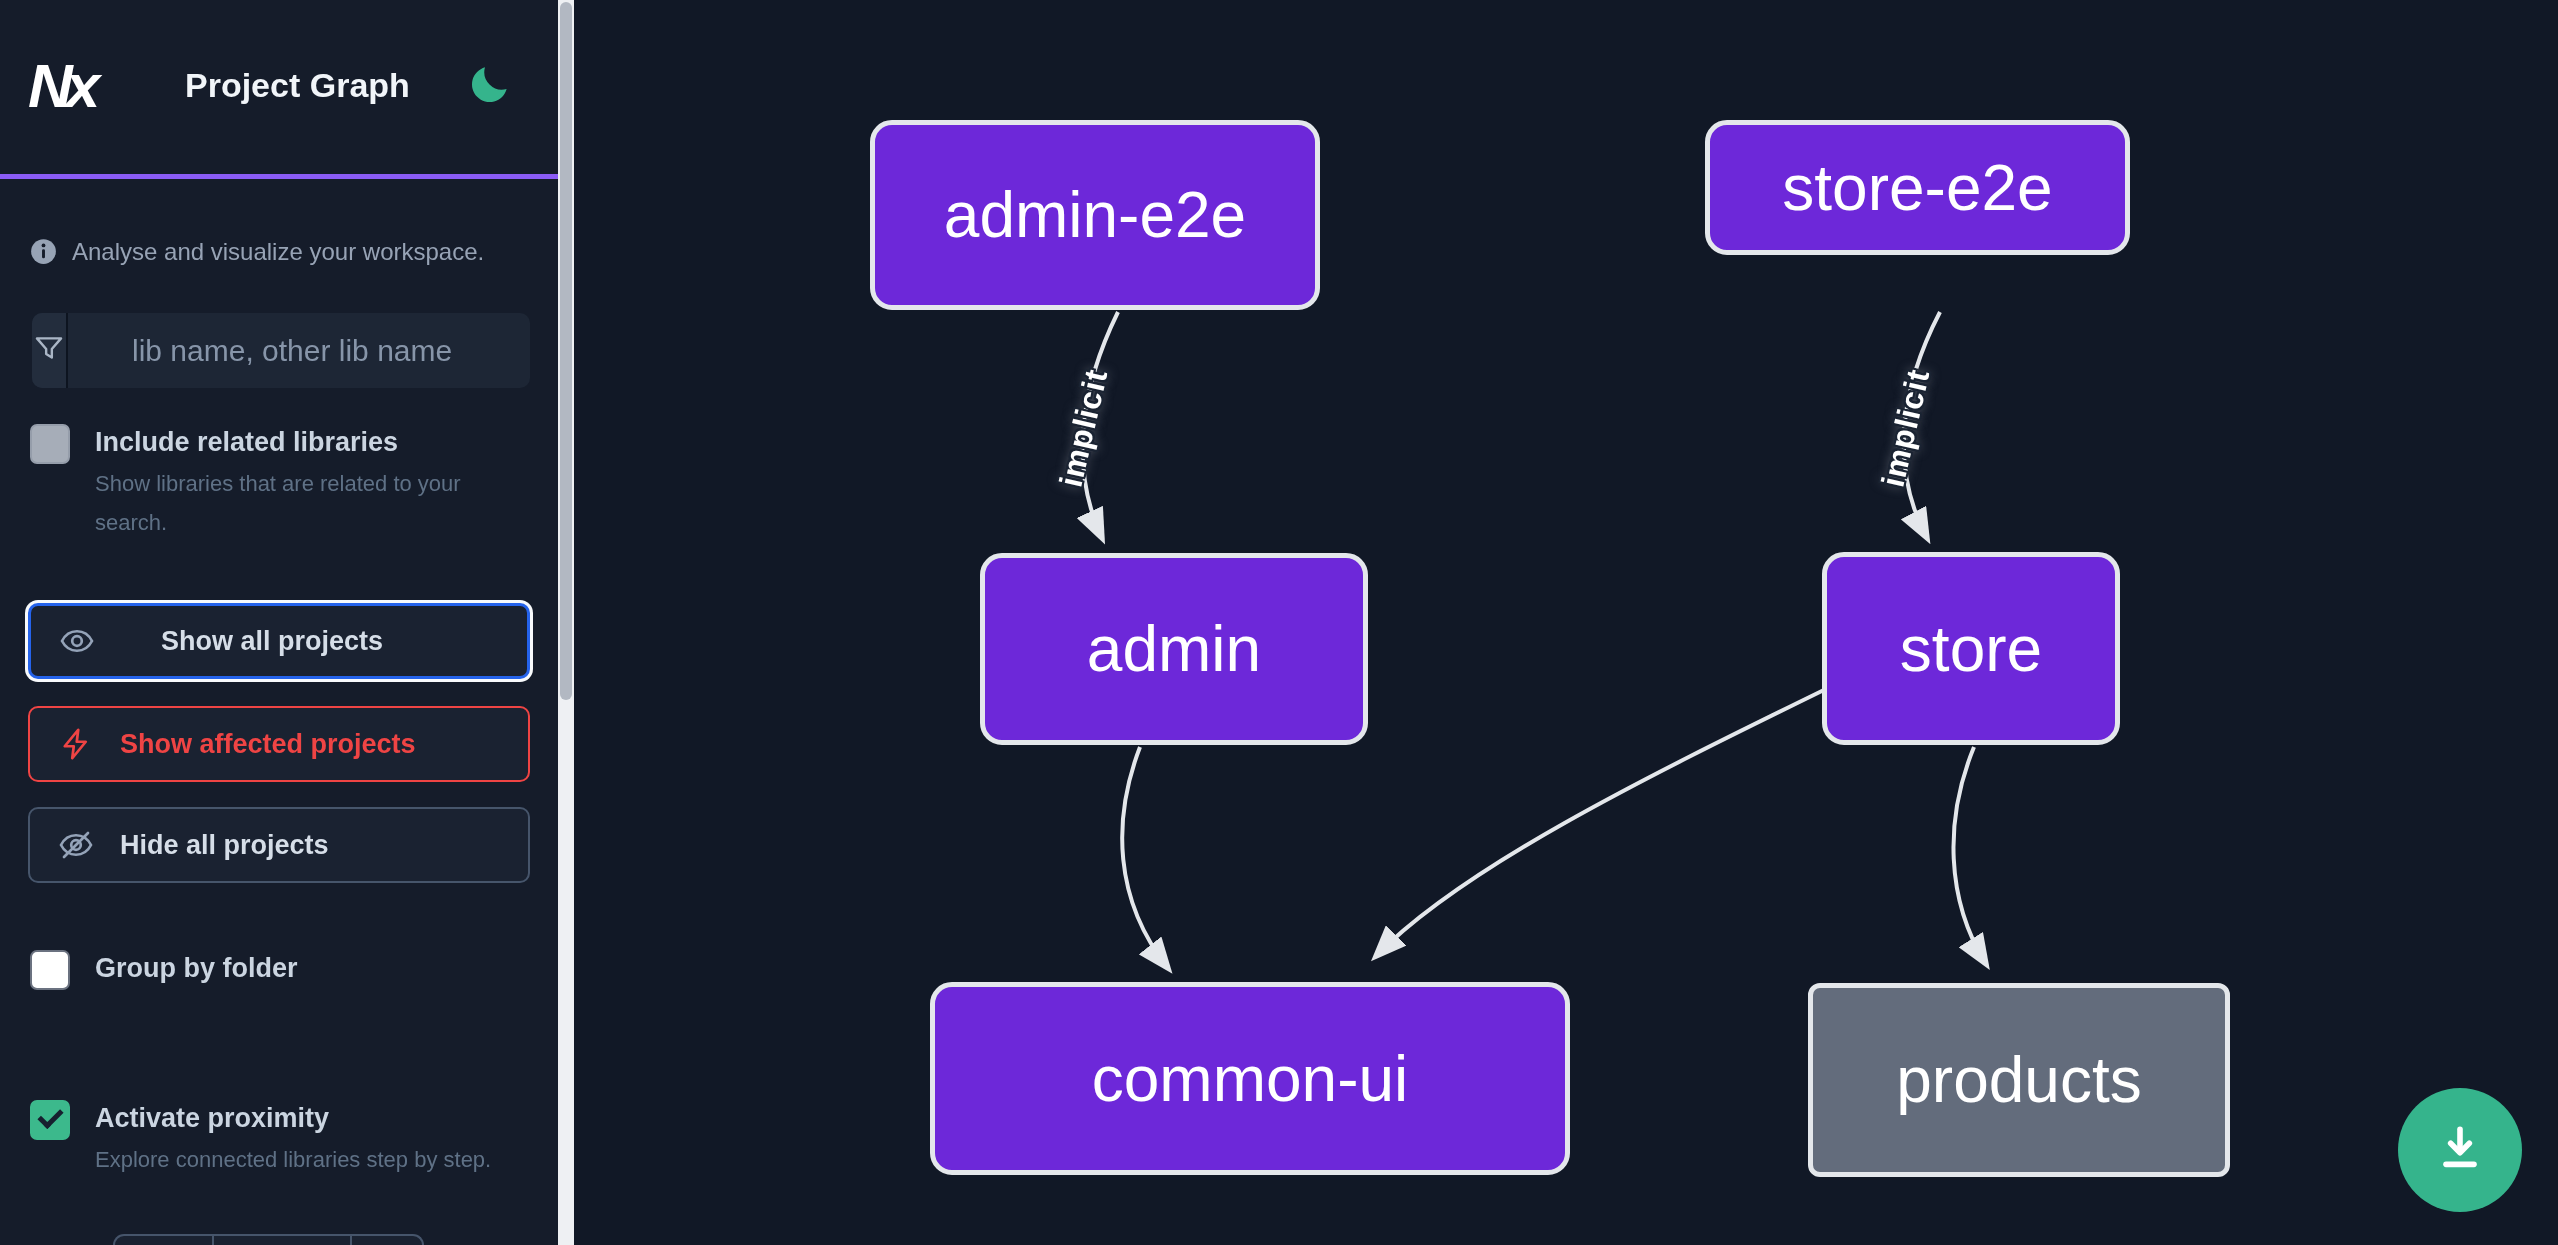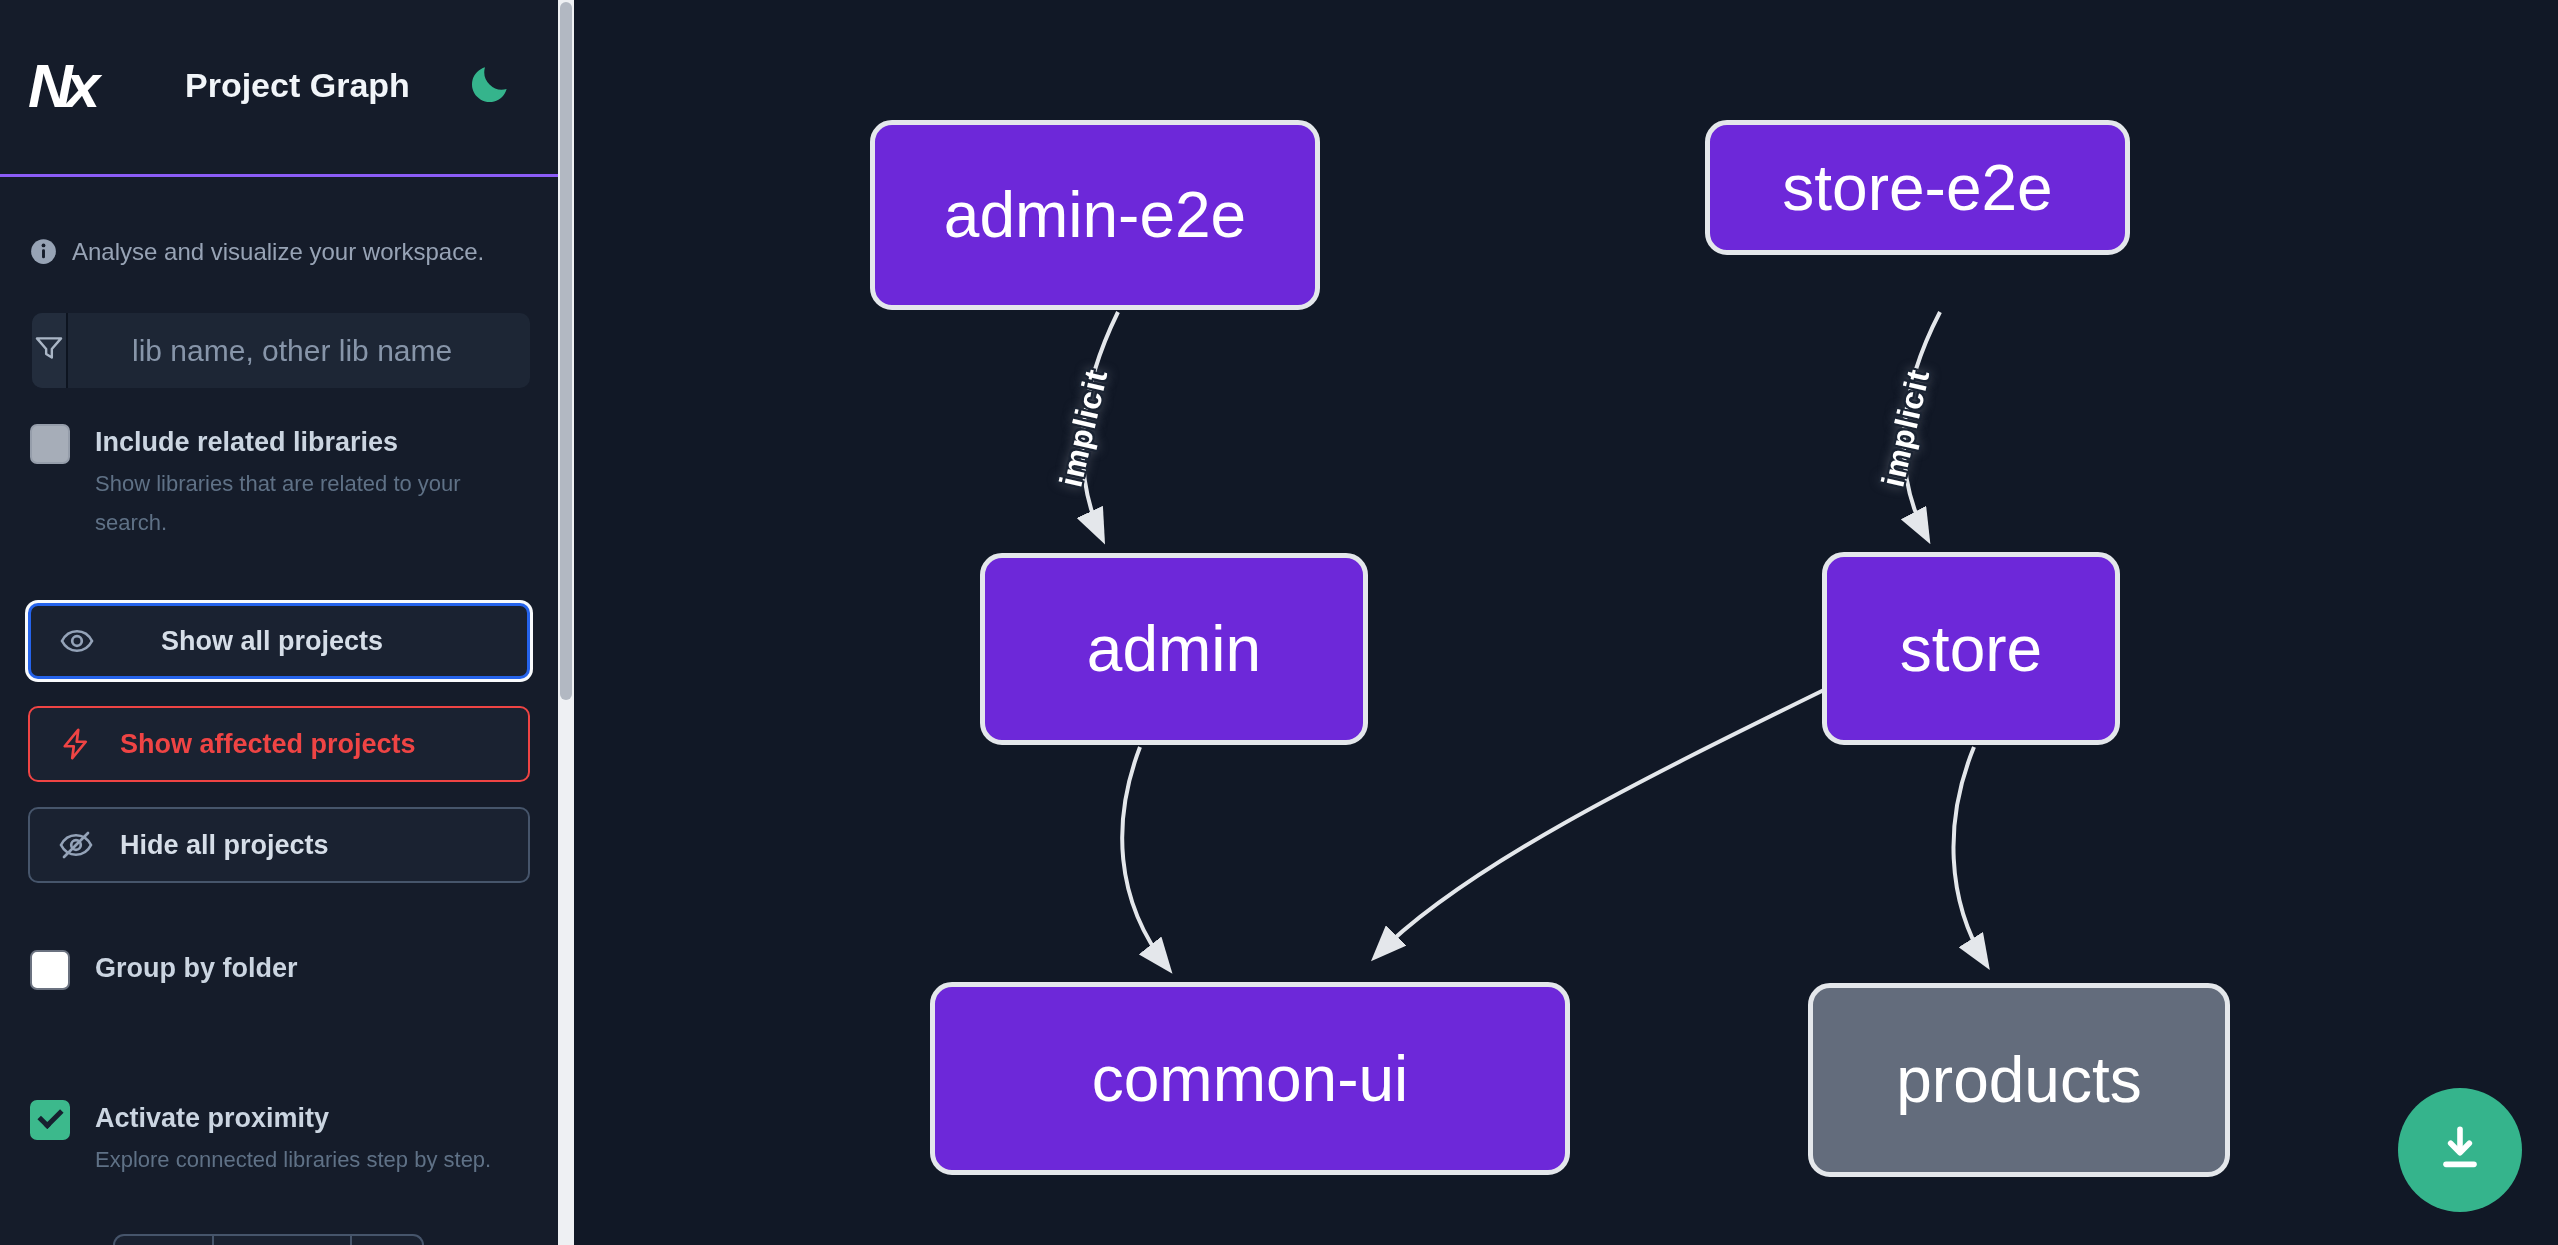--- a/index.html
+++ b/index.html
@@ -3,21 +3,21 @@
 <meta charset="utf-8">
 <style>
   html,body{margin:0;padding:0;}
   body{
     width:2558px;height:1245px;position:relative;overflow:hidden;
     background:#111826;font-family:"Liberation Sans",sans-serif;
     -webkit-font-smoothing:antialiased;
   }
   
   .sidebar{position:absolute;left:0;top:0;width:558px;height:1245px;background:#151c2a;}
-  .sidebar-header{position:absolute;left:0;top:0;width:100%;height:174px;border-bottom:3px solid #8b5cf6;}
+  .sidebar-header{position:absolute;left:0;top:0;width:100%;height:174px;border-bottom:5px solid #8b5cf6;}
   .logo{position:absolute;left:28px;top:50px;width:110px;height:72px;color:#ffffff;
         font-weight:900;font-size:62px;letter-spacing:-7px;font-style:italic;line-height:72px;}
   .app-title{position:absolute;left:185px;top:66px;font-size:34px;font-weight:700;color:#f1f5f9;}
   .theme-toggle{position:absolute;left:466px;top:62px;width:46px;height:46px;cursor:pointer;}
   .tagline-row{position:absolute;left:30px;top:200px;display:flex;align-items:flex-start;margin-top:37px;}
   .info-icon{width:27px;height:27px;flex:0 0 27px;margin-right:15px;margin-top:1px;}
   .tagline{font-size:24px;color:#97a3b5;line-height:30px;}
   
   .search-box{position:absolute;left:32px;top:313px;width:498px;height:75px;border-radius:10px;
               background:#1d2635;display:flex;overflow:hidden;}
@@ -52,21 +52,21 @@
   
   .sb-scroll{position:absolute;left:558px;top:0;width:16px;height:1245px;background:#eef0f3;}
   .sb-thumb{position:absolute;left:2px;top:2px;width:12px;height:698px;background:#b2b8c2;border-radius:7px;cursor:pointer;}
   
   .graph{position:absolute;left:574px;top:0;right:0;bottom:0;background:#111826;}
   .edges-svg{position:absolute;left:0;top:0;width:2558px;height:1245px;pointer-events:none;}
   .node{position:absolute;display:flex;align-items:center;justify-content:center;
         border:5px solid #e4e7eb;border-radius:22px;color:#ffffff;font-size:64px;
         box-sizing:border-box;cursor:pointer;}
   .node-pink{background:#6d28d9;}
-  .node-gray{background:#636c7c;}
+  .node-gray{background:#636c7c;border-radius:12px;}
   .edge-label{position:absolute;font-size:32px;font-weight:700;color:#ffffff;letter-spacing:1px;
      transform:translate(-50%,-50%) rotate(-77deg);white-space:nowrap;
      text-shadow:-2px 0 0 #1b2433,2px 0 0 #1b2433,0 -2px 0 #1b2433,0 2px 0 #1b2433,
                  -2px -2px 0 #1b2433,2px 2px 0 #1b2433,-2px 2px 0 #1b2433,2px -2px 0 #1b2433,
                  0 0 12px rgba(226,232,240,.5);}
   
   .fab{position:absolute;left:2398px;top:1088px;width:124px;height:124px;border-radius:50%;
        background:#35b48c;display:flex;align-items:center;justify-content:center;cursor:pointer;}
 </style>
 </head>

